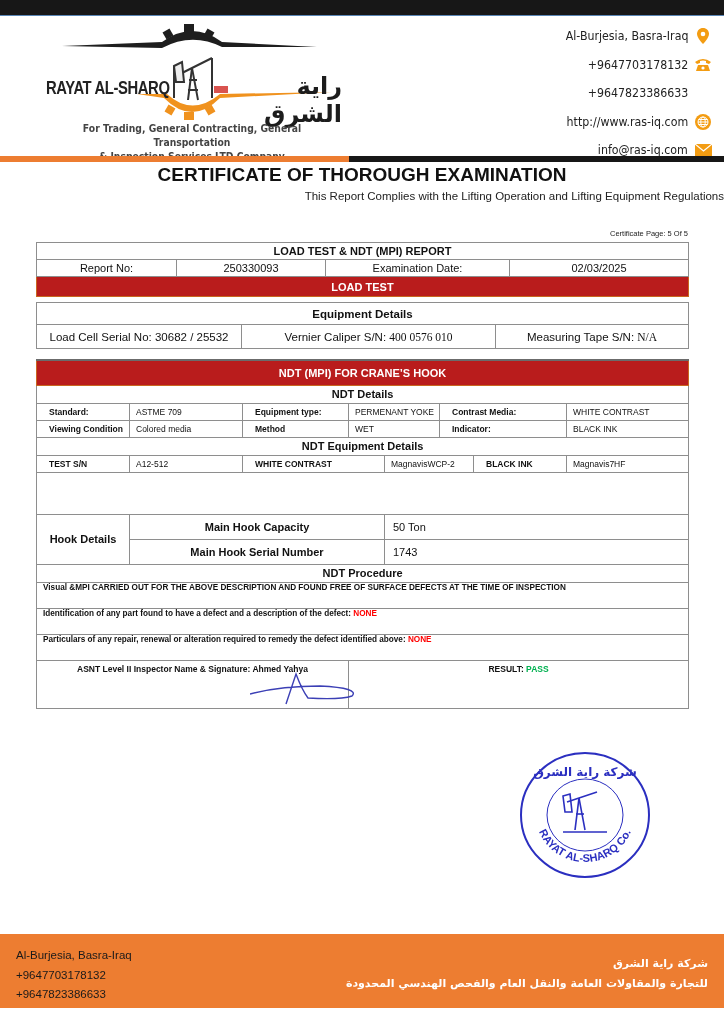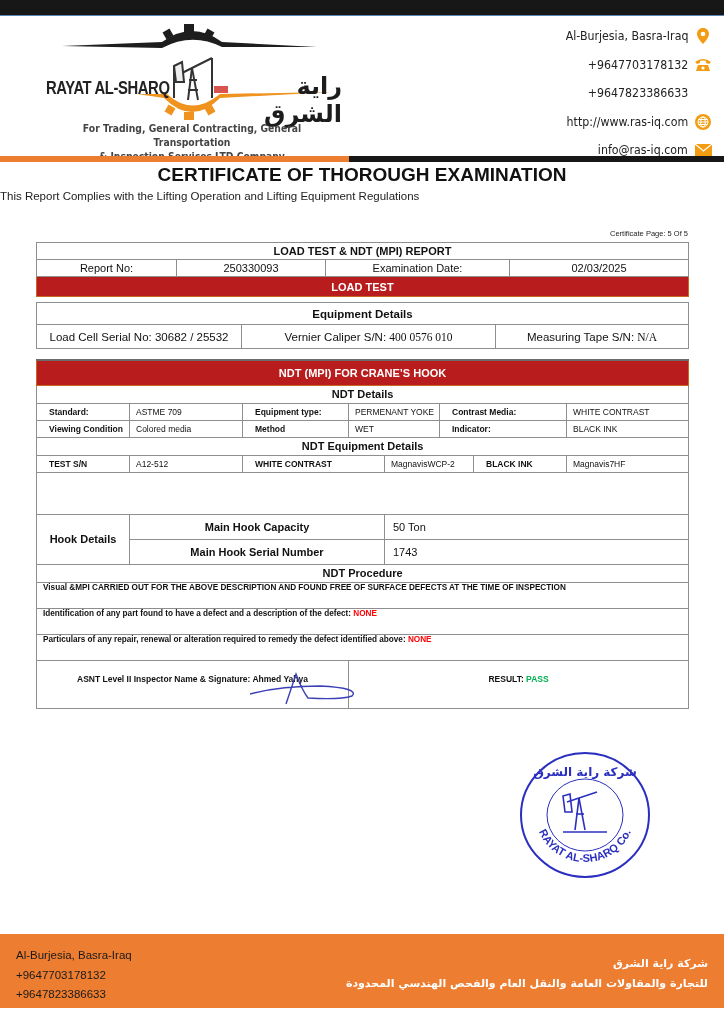--- a/index.html
+++ b/index.html
@@ -20,21 +20,21 @@
   .contact-row { display: flex; justify-content: flex-end; align-items: center; height: 28.5px; font-size: 12px; color: #222; font-family: "DejaVu Sans", sans-serif; }
   .contact-row .txt { transform: scaleX(0.92); transform-origin: right center; }
   .contact-row .ico { width: 18px; height: 18px; margin-left: 6px; display: flex; align-items: center; justify-content: center; }
   .contact-row .ico.blank { visibility: hidden; }
 
   .divider { position: absolute; top: 156px; left: 0; width: 724px; height: 6px; }
   .divider .o { position: absolute; left: 0; top: 0; width: 349px; height: 6px; background: #ed7d31; }
   .divider .b { position: absolute; left: 349px; top: 0; width: 375px; height: 6px; background: #171717; }
 
   .cert-title { position: absolute; top: 164px; left: 0; width: 724px; text-align: center; font-size: 19px; font-weight: bold; color: #111; }
-  .cert-sub { position: absolute; top: 190px; left: 0; width: 724px; text-align: left; font-size: 11.5px; color: #222; }
+  .cert-sub { position: absolute; top: 190px; left: 0; width: 724px; text-align: right; font-size: 11.5px; color: #222; }
 
   .ref { position: absolute; top: 228px; left: 40px; font-size: 8px; font-weight: bold; margin-top: 46px; }
   .page-num { position: absolute; top: 229px; right: 36px; font-size: 7.5px; color: #222; }
 
   table { border-collapse: collapse; position: absolute; left: 36px; width: 652px; table-layout: fixed; }
   td { border: 1px solid #8e8e8e; font-size: 11px; text-align: center; vertical-align: middle; }
   .t1 { top: 242px; }
   .t1 td { height: 17px; }
   .t1 .hdr { font-weight: bold; font-size: 11px; }
   .orange td, td.orange { background: #b91c1c; color: #fff; font-weight: bold; font-size: 11px; border-color: #c9671f; }
@@ -48,21 +48,21 @@
   .t3 .sec { font-weight: bold; font-size: 11px; height: 18px; }
   .t3 .c { text-align: left; padding-left: 6px; font-size: 8.5px; height: 17px; }
   .t3 .c.b { font-weight: bold; padding-left: 12px; }
   .t3 .blankrow td { height: 42px; }
   .t3 .hook td { height: 25px; font-size: 11px; }
   .t3 .hook .lbl { font-weight: bold; }
   .t3 .hook .val { text-align: left; padding-left: 8px; margin-top: 46px; }
   .t3 .proc { text-align: left; padding-left: 6px; font-size: 8.2px; font-weight: bold; vertical-align: top; height: 26px; }
   .red { color: #ff0000; }
   .green { color: #00b050; }
-  .t3 .sig td { height: 48px; vertical-align: top; padding-top: 13px; font-size: 8.5px; font-weight: bold; }
+  .t3 .sig td { height: 48px; vertical-align: top; padding-top: 3px; font-size: 8.5px; font-weight: bold; }
 
   .signature { position: absolute; left: 250px; top: 670px; width: 110px; height: 36px; }
 
   .stamp { position: absolute; left: 517px; top: 750px; width: 135px; height: 130px; }
 
   .footer { position: absolute; left: 0; top: 934px; width: 724px; height: 74px; background: #ed7d31; }
   .footer-left { position: absolute; left: 16px; top: 12px; font-size: 11.5px; line-height: 19.5px; color: #1a1a1a; }
   .footer-right { position: absolute; right: 16px; top: 20px; text-align: right; direction: rtl; color: #fff; font-size: 11px; line-height: 20px; font-family: "DejaVu Sans", sans-serif; font-weight: bold; }
 </style>
 </head>

